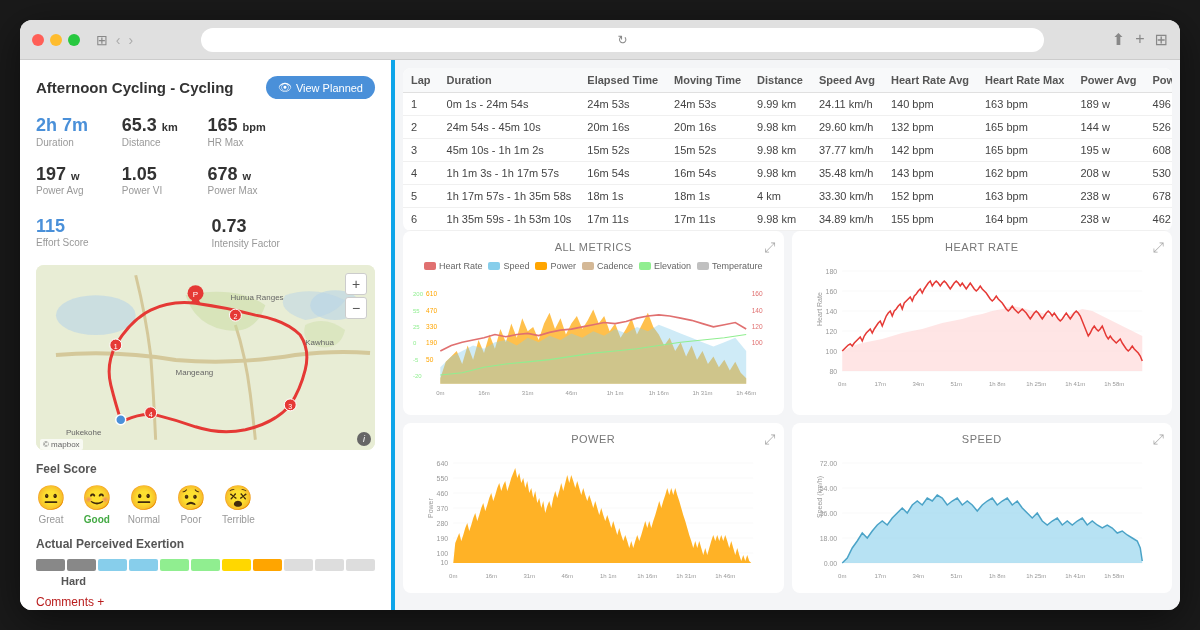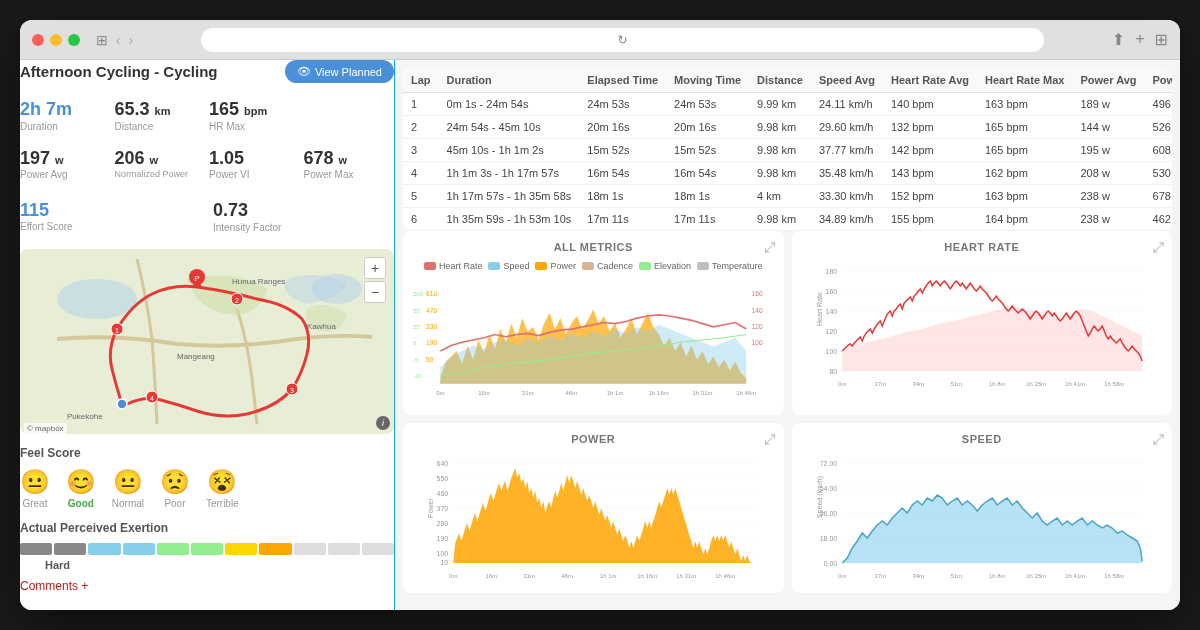--- a/index.html
+++ b/index.html
@@ -52,22 +52,23 @@
     .app-content {
       display: flex;
       height: calc(100% - 40px);
       background: #f4f5f7;
     }
     
     .left-panel {
       width: 375px;
       min-width: 375px;
       background: white;
-      border-right: 1px solid #0ea5e9;
+      border-right: 4px solid #0ea5e9;
       overflow-y: auto;
+      padding: 16px;
     }
     .activity-header {
       display: flex;
       align-items: center;
       justify-content: space-between;
       margin-bottom: 12px;
     }
     .activity-title {
       font-size: 15px;
       font-weight: 600;
@@ -234,21 +235,21 @@
     }
     .chart-card {
       background: white;
       border-radius: 8px;
       padding: 10px;
       position: relative;
     }
     .chart-title {
       text-align: center;
       font-size: 11px;
-      font-weight: 700;
+      font-weight: 400;
       color: #777;
       letter-spacing: 0.5px;
       margin-bottom: 8px;
       text-transform: uppercase;
     }
     .expand-icon {
       position: absolute;
       top: 8px;
       right: 8px;
       font-size: 14px;
@@ -324,27 +325,20 @@
         </div>
       </div>
 
       <div class="stats-grid2">
         <div class="stat-item">
           <div class="stat-value">
             <span>197</span>
             <span style="font-size:11px;">w</span>
           </div>
           <div class="stat-label">Power Avg</div>
-        </div>
-        <div class="stat-item">
-          <div class="stat-value">
-            <span>206</span>
-            <span style="font-size:11px;">w</span>
-          </div>
-          <div class="stat-label" style="font-size:9px;">Normalized Power</div>
         </div>
         <div class="stat-item">
           <div class="stat-value">1.05</div>
           <div class="stat-label">Power VI</div>
         </div>
         <div class="stat-item">
           <div class="stat-value">
             <span>678</span>
             <span style="font-size:11px;">w</span>
           </div>

